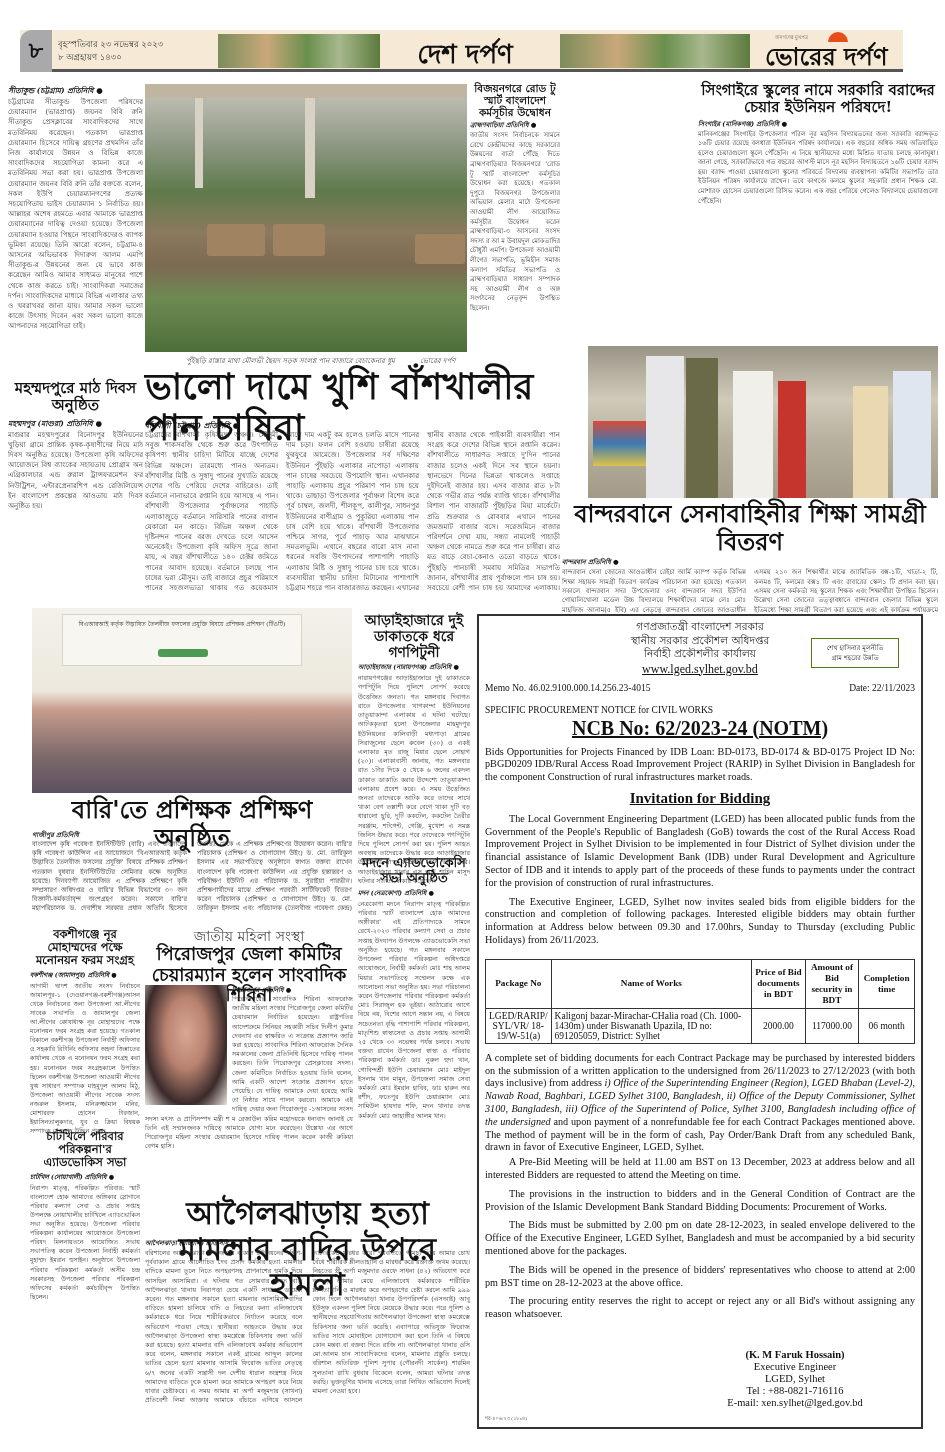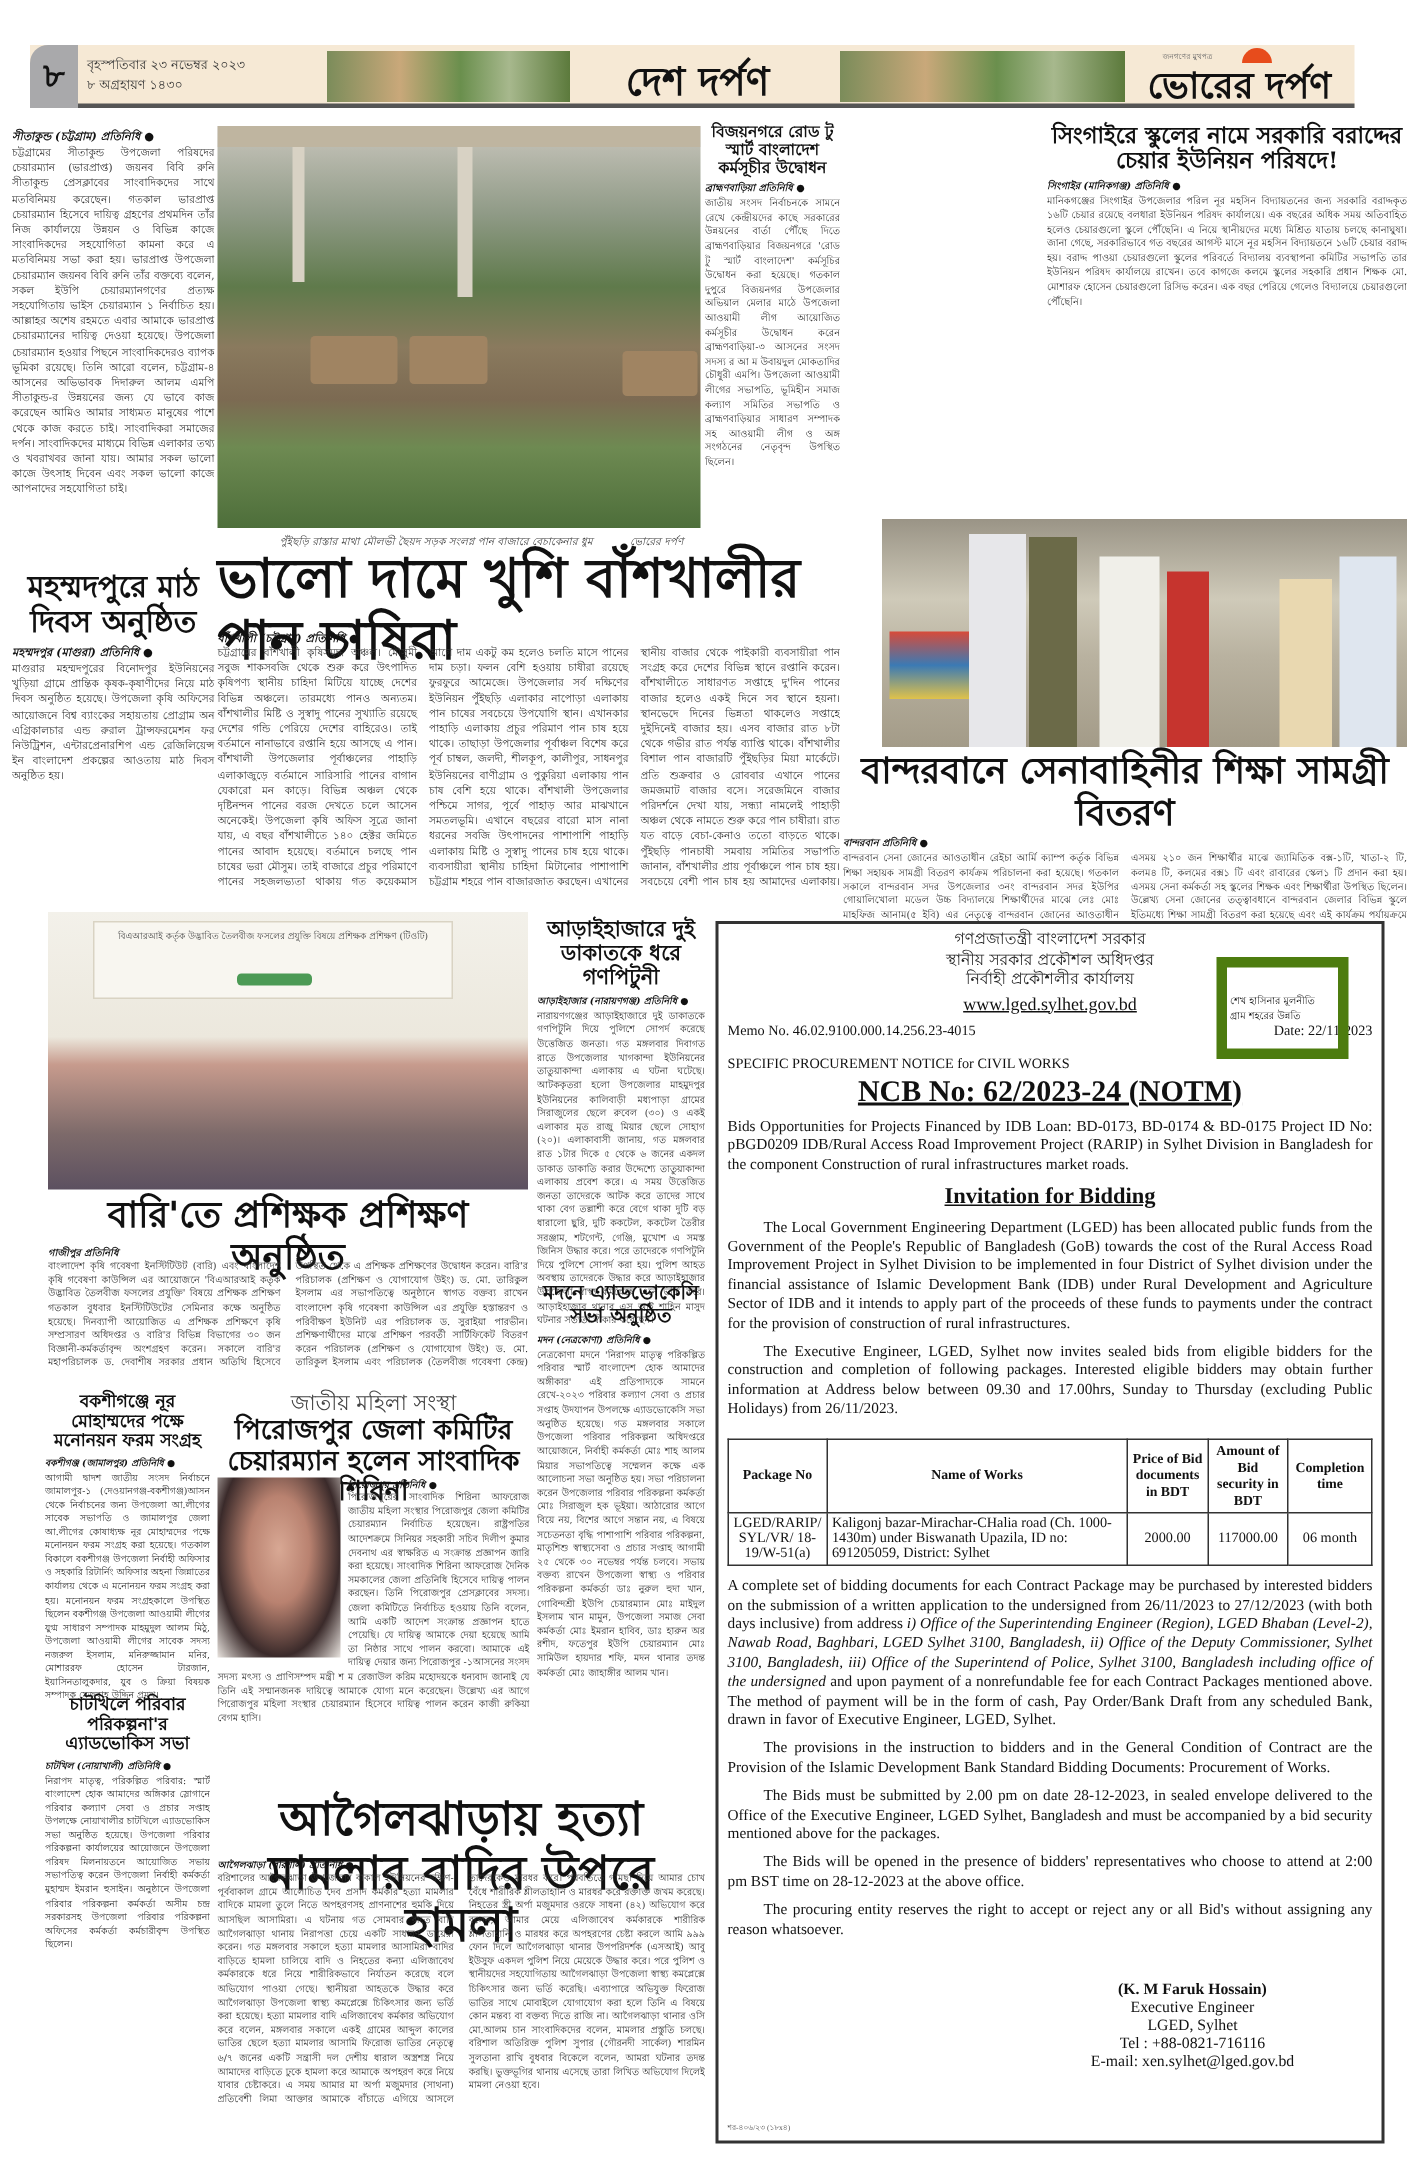--- a/index.html
+++ b/index.html
@@ -22,21 +22,21 @@
   .hl { font-weight: bold; text-align: center; line-height: 1.15; color: #111; }
   .byline { font-size: 7.5px; font-weight: bold; font-style: italic; }
   .body-text { font-size: 7px; line-height: 10.2px; color: #333; text-align: justify; overflow: hidden; }
 
   .photo { overflow: hidden; }
   .caption { font-size: 7px; color: #444; font-style: italic; text-align: right; }
 
   
   .notice { left: 477px; top: 614px; width: 446px; height: 815px; border: 2px solid #333; background: #fff; font-family: "Liberation Serif", serif; padding: 0 6px; }
   .notice .bn { text-align: center; font-size: 10.5px; line-height: 13.5px; color: #222; font-family: "DejaVu Serif", serif; }
-  .slogan-box { right: 22px; top: 22px; width: 88px; border: 7px solid #4d7c0f; font-size: 6.5px; padding: 17px 2px; line-height: 10px; font-family: "DejaVu Serif", serif; }
+  .slogan-box { right: 22px; top: 22px; width: 88px; border: 1px solid #4d7c0f; font-size: 6.5px; text-align: center; padding: 4px 2px; line-height: 10px; font-family: "DejaVu Serif", serif; }
   .notice .url { text-align: center; font-size: 12px; text-decoration: underline; margin-top: 1px; }
   .memo-row { display: flex; justify-content: space-between; font-size: 9.5px; margin-top: 6px; }
   .spn { font-size: 9.5px; margin-top: 12px; }
   .ncb { text-align: center; font-size: 20px; font-weight: bold; text-decoration: underline; margin-top: 2px; }
   .np { font-size: 10.2px; line-height: 12.8px; text-align: justify; margin-top: 6px; }
   .np.indent { text-indent: 24px; }
   .ifb { text-align: center; font-size: 15px; font-weight: bold; text-decoration: underline; margin-top: 6px; }
   table.pkg { width: 100%; border-collapse: collapse; margin-top: 12px; font-size: 9.5px; }
   table.pkg th, table.pkg td { border: 1px solid #333; padding: 2px 3px; text-align: center; vertical-align: middle; }
   table.pkg th { font-weight: bold; font-size: 9.2px; line-height: 11px; }
@@ -61,21 +61,21 @@
   <div class="abs brand-sun"></div>
   <div class="abs brand-logo">ভোরের দর্পণ</div>
 </div>
 
 <div class="abs" style="left:8px;top:82px;width:135px;">
   <div class="byline" style="margin-top:3px;">সীতাকুন্ড (চট্টগ্রাম) প্রতিনিধি ●</div>
   <div class="body-text" style="height:245px;">চট্টগ্রামের সীতাকুন্ড উপজেলা পরিষদের চেয়ারম্যান (ভারপ্রাপ্ত) জয়নব বিবি রুনি সীতাকুন্ড প্রেসক্লাবের সাংবাদিকদের সাথে মতবিনিময় করেছেন। গতকাল ভারপ্রাপ্ত চেয়ারম্যান হিসেবে দায়িত্ব গ্রহণের প্রথমদিন তাঁর নিজ কার্যালয়ে উন্নয়ন ও বিভিন্ন কাজে সাংবাদিকদের সহযোগিতা কামনা করে এ মতবিনিময় সভা করা হয়। ভারপ্রাপ্ত উপজেলা চেয়ারম্যান জয়নব বিবি রুনি তাঁর বক্তব্যে বলেন, সকল ইউপি চেয়ারম্যানগণের প্রত্যক্ষ সহযোগিতায় ভাইস চেয়ারম্যান ১ নির্বাচিত হয়। আল্লাহর অশেষ রহমতে এবার আমাকে ভারপ্রাপ্ত চেয়ারম্যানের দায়িত্ব দেওয়া হয়েছে। উপজেলা চেয়ারম্যান হওয়ার পিছনে সাংবাদিকদেরও ব্যাপক ভূমিকা রয়েছে। তিনি আরো বলেন, চট্টগ্রাম-৪ আসনের অভিভাবক দিদারুল আলম এমপি সীতাকুন্ড-র উন্নয়নের জন্য যে ভাবে কাজ করেছেন আমিও আমার সাধ্যমত মানুষের পাশে থেকে কাজ করতে চাই। সাংবাদিকরা সমাজের দর্পন। সাংবাদিকদের মাধ্যমে বিভিন্ন এলাকার তথ্য ও খবরাখবর জানা যায়। আমার সকল ভালো কাজে উৎসাহ দিবেন এবং সকল ভালো কাজে আপনাদের সহযোগিতা চাই।</div>
 </div>
 
 <div class="abs" style="left:8px;top:380px;width:135px;">
-  <div class="hl" style="font-size:20px;">মহম্মদপুরে মাঠ দিবস অনুষ্ঠিত</div>
+  <div class="hl" style="font-size:15px;">মহম্মদপুরে মাঠ দিবস অনুষ্ঠিত</div>
   <div class="byline" style="margin-top:3px;">মহম্মদপুর (মাগুরা) প্রতিনিধি ●</div>
   <div class="body-text" style="height:195px;">মাগুরার মহম্মদপুরের বিনোদপুর ইউনিয়নের খুড়িয়া গ্রামে প্রান্তিক কৃষক-কৃষাণীদের নিয়ে মাঠ দিবস অনুষ্ঠিত হয়েছে। উপজেলা কৃষি অফিসের আয়োজনে বিশ্ব ব্যাংকের সহায়তায় প্রোগ্রাম অন এগ্রিকালচার এন্ড রুরাল ট্রান্সফরমেশন ফর নিউট্রিশন, এন্টারপ্রেনারশিপ এন্ড রেজিলিয়েন্স ইন বাংলাদেশ প্রকল্পের আওতায় মাঠ দিবস অনুষ্ঠিত হয়।</div>
 </div>
 
 <div class="abs photo" style="left:145px;top:84px;width:322px;height:268px;background:linear-gradient(180deg,#c9c6bd 0%,#8f9a86 22%,#5f7a4b 40%,#8a7a5e 55%,#7c6a52 68%,#6e8a52 80%,#4d6e3a 100%);">
   <div class="abs" style="left:0;top:0;width:322px;height:14px;background:#bfb5a0;"></div>
   <div class="abs" style="left:50px;top:14px;width:8px;height:90px;background:#d8d2c4;"></div>
   <div class="abs" style="left:160px;top:14px;width:10px;height:100px;background:#d8d2c4;"></div>
   <div class="abs" style="left:62px;top:140px;width:58px;height:32px;background:#a08462;border-radius:3px;"></div>
   <div class="abs" style="left:128px;top:140px;width:52px;height:32px;background:#a08462;border-radius:3px;"></div>
@@ -205,20 +205,21 @@
         <td>2000.00</td>
         <td>117000.00</td>
         <td>06 month</td>
       </tr>
     </tbody>
   </table>
 
   <div class="np" style="margin-top:8px;">
     <span>A complete set of bidding documents for each Contract Package may be purchased by interested bidders on the submission of a written application to the undersigned from 26/11/2023 to 27/12/2023 (with both days inclusive) from address </span><i>i) Office of the Superintending Engineer (Region), LGED Bhaban (Level-2), Nawab Road, Baghbari, LGED Sylhet 3100, Bangladesh, ii) Office of the Deputy Commissioner, Sylhet 3100, Bangladesh, iii) Office of the Superintend of Police, Sylhet 3100, Bangladesh including office of the undersigned</i><span> and upon payment of a nonrefundable fee for each Contract Packages mentioned above. The method of payment will be in the form of cash, Pay Order/Bank Draft from any scheduled Bank, drawn in favor of Executive Engineer, LGED, Sylhet.</span>
   </div>
+  <div class="np indent" style="margin-top:2px;">A Pre-Bid Meeting will be held at 11.00 am BST on 13 December, 2023 at address below and all interested Bidders are requested to attend the Meeting on time.</div>
   <div class="np indent">The provisions in the instruction to bidders and in the General Condition of Contract are the Provision of the Islamic Development Bank Standard Bidding Documents: Procurement of Works.</div>
   <div class="np indent">The Bids must be submitted by 2.00 pm on date 28-12-2023, in sealed envelope delivered to the Office of the Executive Engineer, LGED Sylhet, Bangladesh and must be accompanied by a bid security mentioned above for the packages.</div>
   <div class="np indent">The Bids will be opened in the presence of bidders' representatives who choose to attend at 2:00 pm BST time on 28-12-2023 at the above office.</div>
   <div class="np indent">The procuring entity reserves the right to accept or reject any or all Bid's without assigning any reason whatsoever.</div>
 
   <div class="sign">
     <div class="nm">(K. M Faruk Hossain)</div>
     <div>Executive Engineer</div>
     <div>LGED, Sylhet</div>
     <div>Tel : +88-0821-716116</div>

